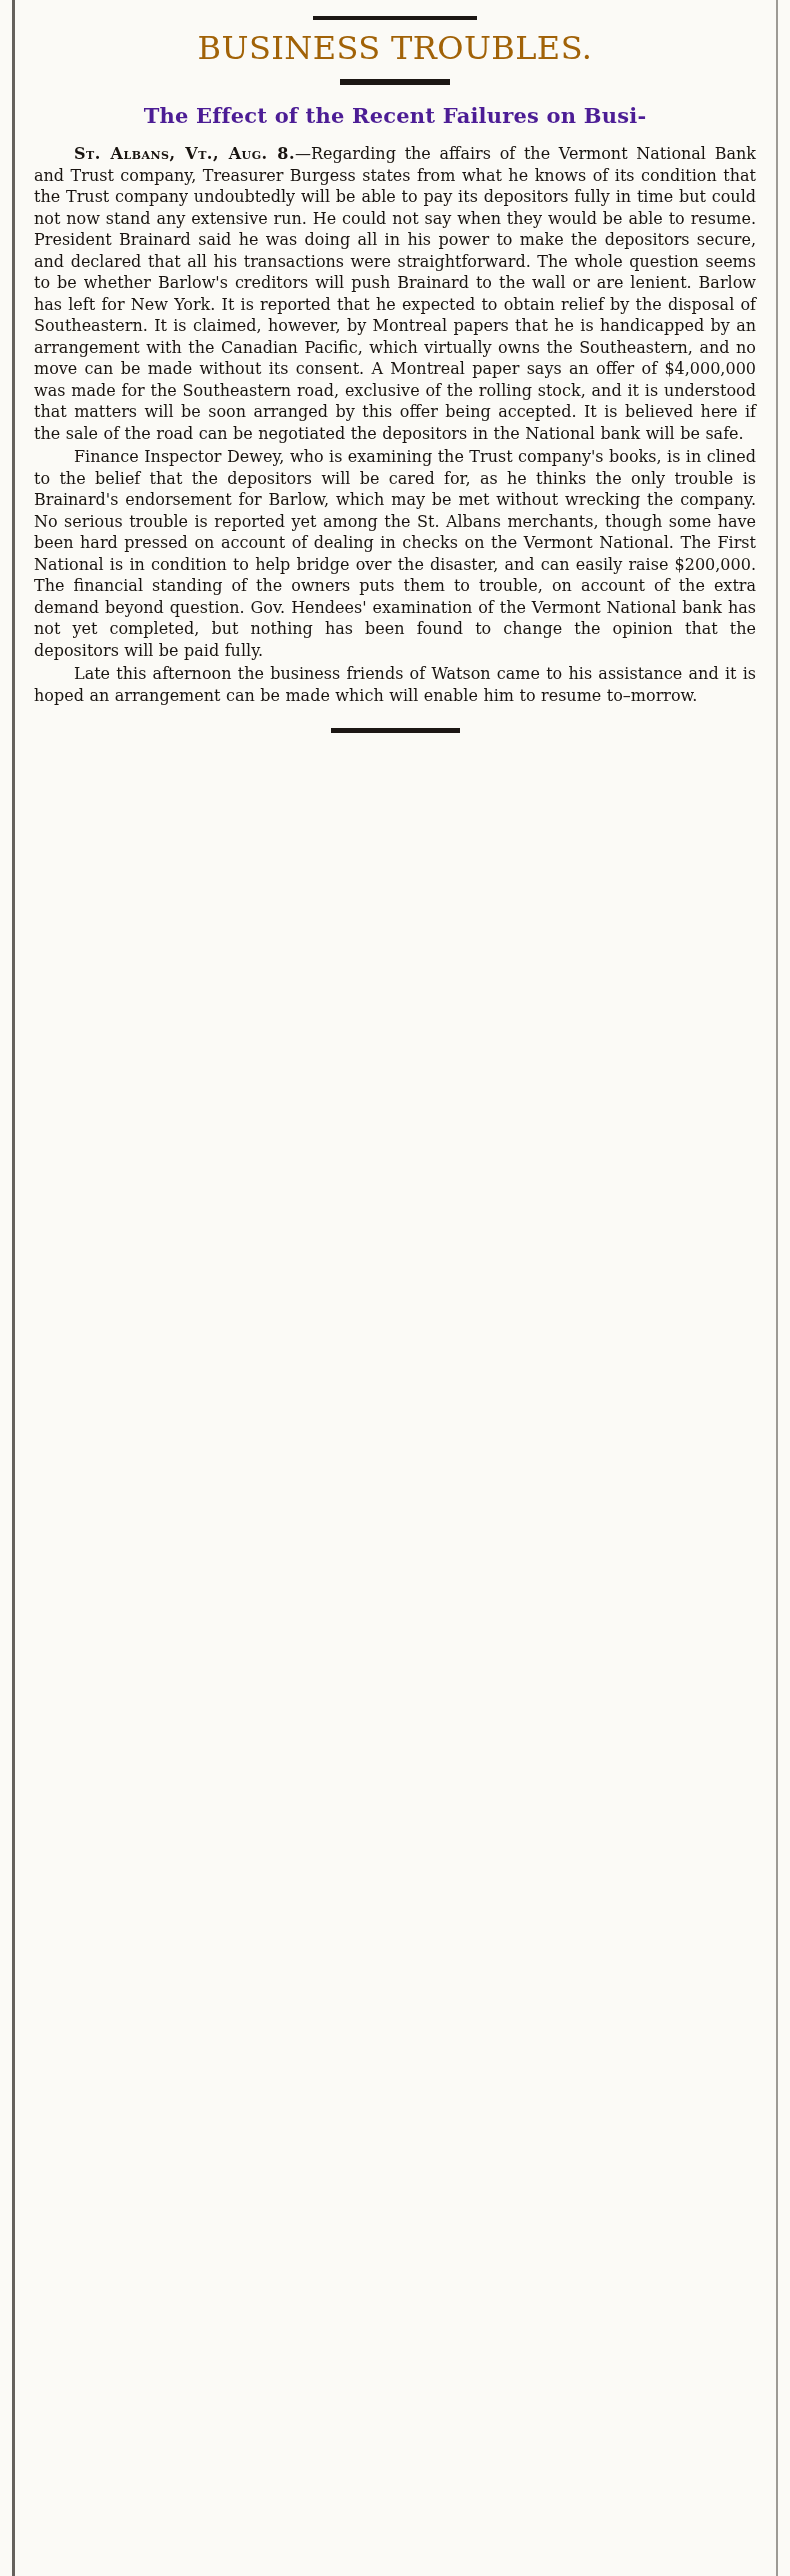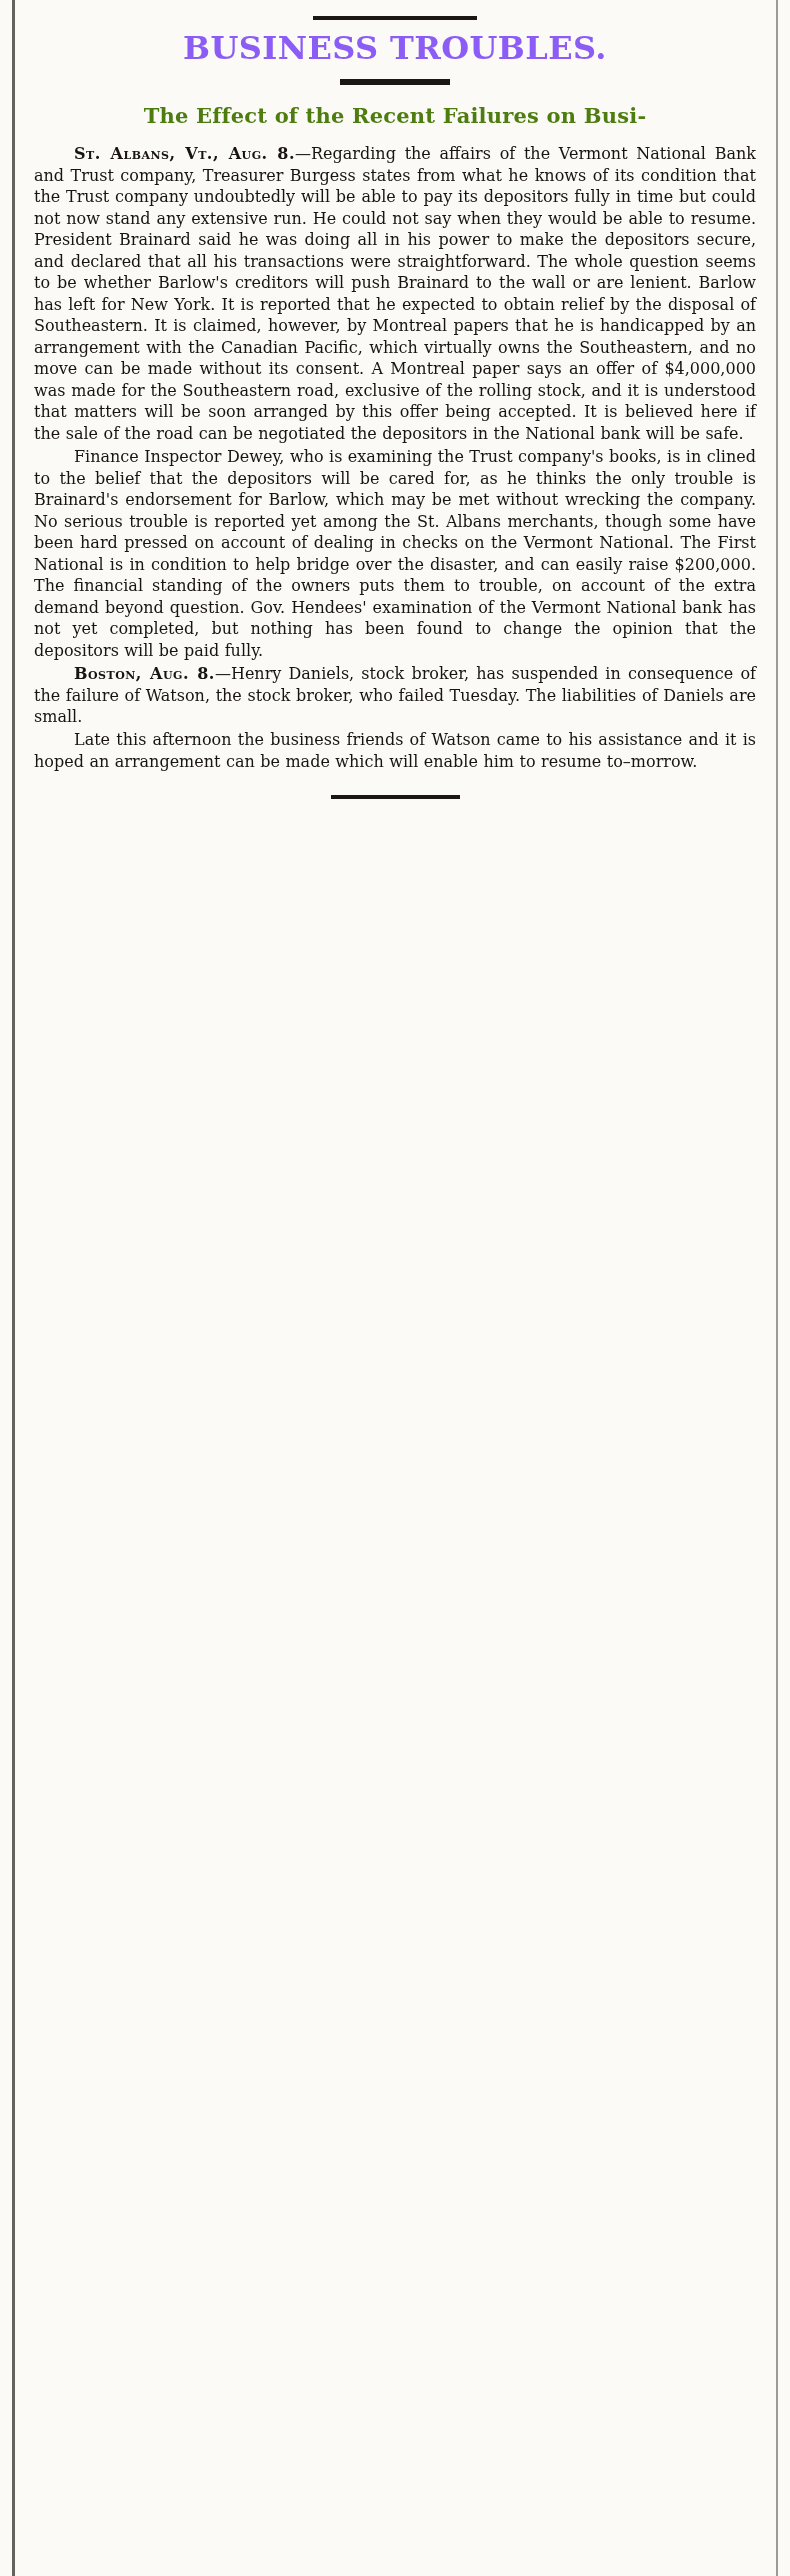--- a/index.html
+++ b/index.html
@@ -46,41 +46,41 @@
   }
   .top-rule {
     width: 164px;
     height: 4.3px;
     background: #1c1714;
     margin: 0 auto 12px auto;
   }
   .headline {
     text-align: center;
     font-family: "DejaVu Serif", serif;
-    font-weight: bold;
+    font-weight: normal;
     font-size: 32px;
     letter-spacing: 0.4px;
     line-height: 1.05;
     margin: 0 0 14px 0;
-    color: #8b5cf6;
+    color: #a16207;
   }
   .rule-short {
     width: 110px;
     height: 5.2px;
     background: #1c1714;
     margin: 0 auto 17px auto;
   }
   .subhead {
     text-align: center;
     font-family: "DejaVu Serif", serif;
     font-weight: bold;
     font-size: 21px;
     line-height: 1.32;
     margin: 0 0 14px 0;
-    color: #4d7c0f;
+    color: #4c1d95;
     letter-spacing: 0.2px;
   }
   .subhead .line {
     display: block;
   }
   p.body {
     font-family: "DejaVu Serif", serif;
     font-size: 16px;
     line-height: 1.345;
     margin: 0 0 1.7px 0;
@@ -120,21 +120,20 @@
     <div class="rule-short"></div>
 
     <div class="subhead">
       <span class="line">The Effect of the Recent Failures on Busi-</span>
     </div>
 
     <p class="body"><span class="smallcaps">St. Albans, Vt., Aug. 8.</span><span>—Regarding the affairs of the Vermont National Bank and Trust company, Treasurer Burgess states from what he knows of its condition that the Trust company undoubtedly will be able to pay its depositors fully in time but could not now stand any extensive run. He could not say when they would be able to resume. President Brainard said he was doing all in his power to make the depositors secure, and declared that all his transactions were straightforward. The whole question seems to be whether Barlow's creditors will push Brainard to the wall or are lenient. Barlow has left for New York. It is reported that he expected to obtain relief by the disposal of Southeastern. It is claimed, however, by Montreal papers that he is handicapped by an arrangement with the Canadian Pacific, which virtually owns the Southeastern, and no move can be made without its consent. A Montreal paper says an offer of $4,000,000 was made for the Southeastern road, exclusive of the rolling stock, and it is understood that matters will be soon arranged by this offer being accepted. It is believed here if the sale of the road can be negotiated the depositors in the National bank will be safe.</span></p>
 
     <p class="body"><span>Finance Inspector Dewey, who is examining the Trust company's books, is in clined to the belief that the depositors will be cared for, as he thinks the only trouble is Brainard's endorsement for Barlow, which may be met without wrecking the company. No serious trouble is reported yet among the St. Albans merchants, though some have been hard pressed on account of dealing in checks on the Vermont National. The First National is in condition to help bridge over the disaster, and can easily raise $200,000. The financial standing of the owners puts them to trouble, on account of the extra demand beyond question. Gov. Hendees' examination of the Vermont National bank has not yet completed, but nothing has been found to change the opinion that the depositors will be paid fully.</span></p>
 
-    <p class="body"><span class="smallcaps">Boston, Aug. 8.</span><span>—Henry Daniels, stock broker, has suspended in consequence of the failure of Watson, the stock broker, who failed Tuesday. The liabilities of Daniels are small.</span></p>
 
     <p class="body"><span>Late this afternoon the business friends of Watson came to his assistance and it is hoped an arrangement can be made which will enable him to resume to–morrow.</span></p>
 
     <div class="bottom-rule"></div>
     <div class="footer-space"></div>
   </div>
 </div>
 
 
 </body></html>

